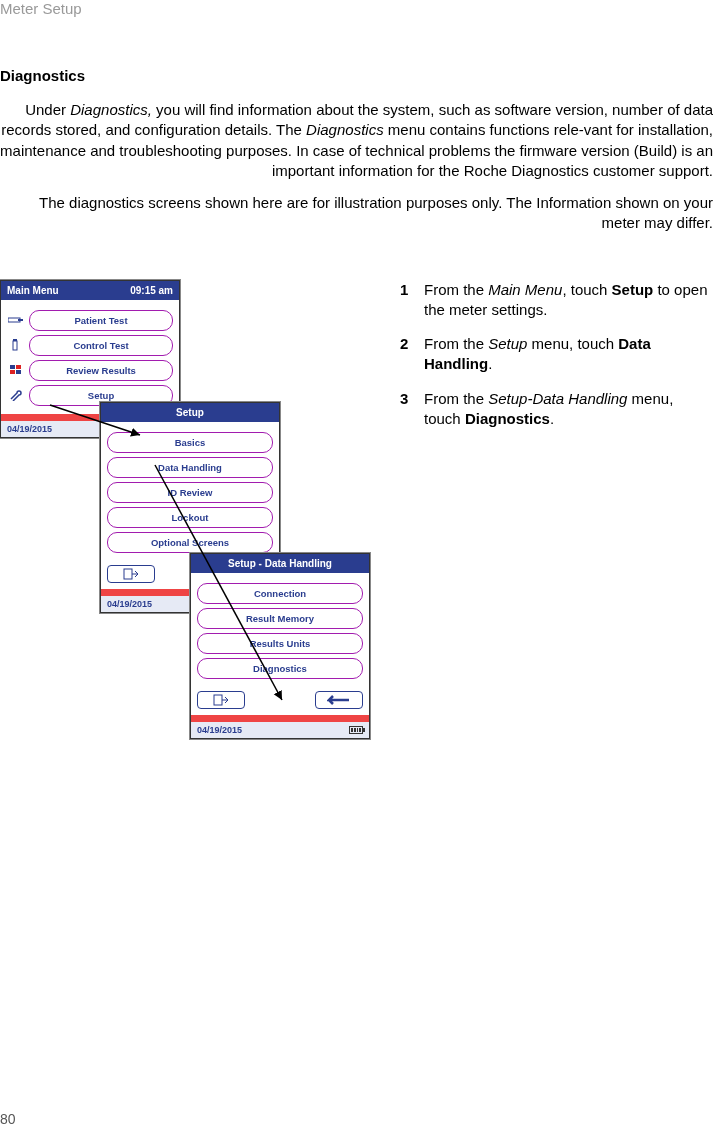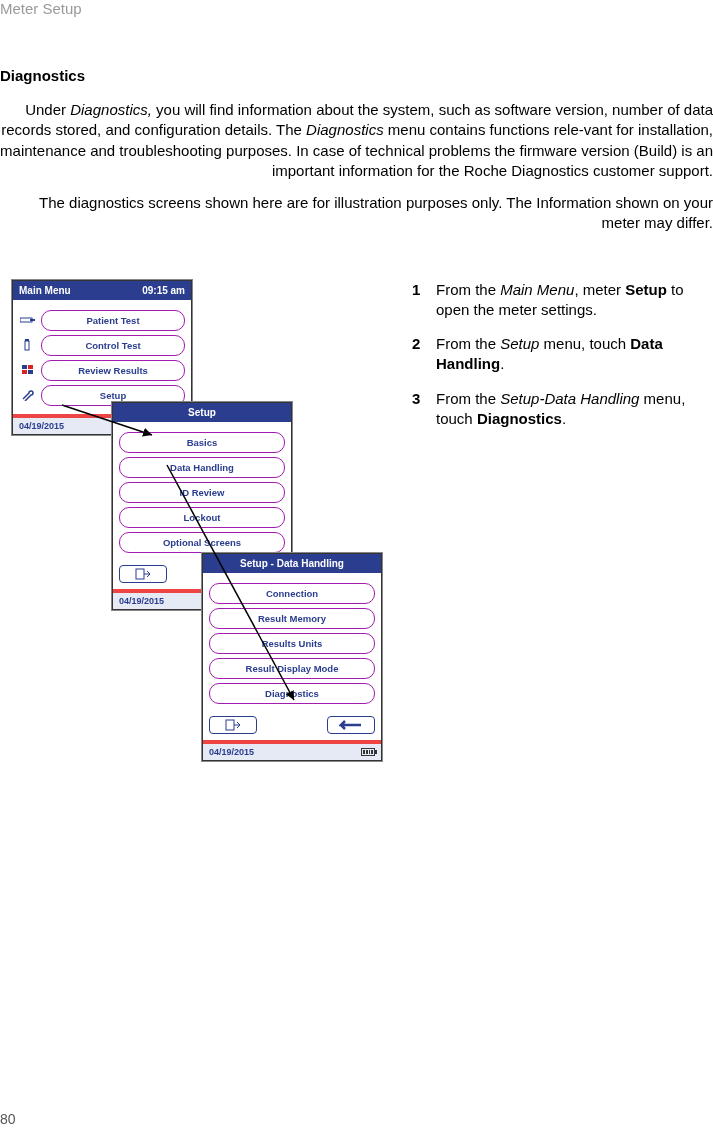--- a/index.html
+++ b/index.html
@@ -25,21 +25,20 @@
     font-size: 15px;
     line-height: 1.35;
     padding: 6px 0;
     text-align: right;
   }
   .content-row {
     display: flex;
     padding-top: 40px;
     align-items: flex-start;
     gap: 30px;
-    padding-left: 12px;
   }
   .screens-wrap {
     position: relative;
     width: 370px;
     height: 510px;
     flex: 0 0 370px;
   }
   .screen {
     position: absolute;
     width: 180px;
@@ -73,21 +72,21 @@
     border: 1px solid #a21caf;
     border-radius: 10px;
     text-align: center;
     color: #2a3d8f;
     font-weight: bold;
     font-size: 9.5px;
     padding: 4px 2px;
     background: #fff;
   }
   .screen .footer {
-    border-top: 4px solid #ef4444;
+    border-top: 7px solid #ef4444;
     background: #e6eaf5;
     display: flex;
     justify-content: space-between;
     align-items: center;
     font-size: 9px;
     padding: 3px 6px;
     color: #2a3d8f;
     font-weight: bold;
   }
   .screen .bottomrow {
@@ -261,23 +260,20 @@
         <div class="row">
             <div class="btn">Connection</div>
           </div>
         <div class="row">
             <div class="btn">Result Memory</div>
           </div>
         <div class="row">
             <div class="btn">Results Units</div>
           </div>
         <div class="row">
-            <div class="btn">Result Display Mode</div>
-          </div>
-        <div class="row">
             <div class="btn">Diagnostics</div>
           </div>
       </div>
       <div class="bottomrow" style="justify-content:space-between;">
         <div class="mini">
           <svg width="16" height="12" viewBox="0 0 16 12">
               <rect x="1" y="1" width="8" height="10" fill="none" stroke="#2a3d8f" stroke-width="1"></rect>
               <path d="M9 6 L15 6 M12 3 L15 6 L12 9" fill="none" stroke="#2a3d8f" stroke-width="1"></path>
             </svg>
         </div>
@@ -309,21 +305,21 @@
       <line x1="50" y1="125" x2="140" y2="155" stroke="#000" stroke-width="1.5" marker-end="url(#ah)"></line>
       <line x1="155" y1="185" x2="282" y2="420" stroke="#000" stroke-width="1.5" marker-end="url(#ah)"></line>
     </svg>
 
   </div>
 
   <div class="steps">
     <div class="step">
       <div class="num">1</div>
       <div class="txt">
-        <span>From the </span><em class="it">Main Menu</em><span>, meter </span><b>Setup</b><span> to open the meter settings.</span>
+        <span>From the </span><em class="it">Main Menu</em><span>, touch </span><b>Setup</b><span> to open the meter settings.</span>
       </div>
     </div>
     <div class="step">
       <div class="num">2</div>
       <div class="txt">
         <span>From the </span><em class="it">Setup</em><span> menu, touch </span><b>Data Handling</b><span>.</span>
       </div>
     </div>
     <div class="step">
       <div class="num">3</div>

